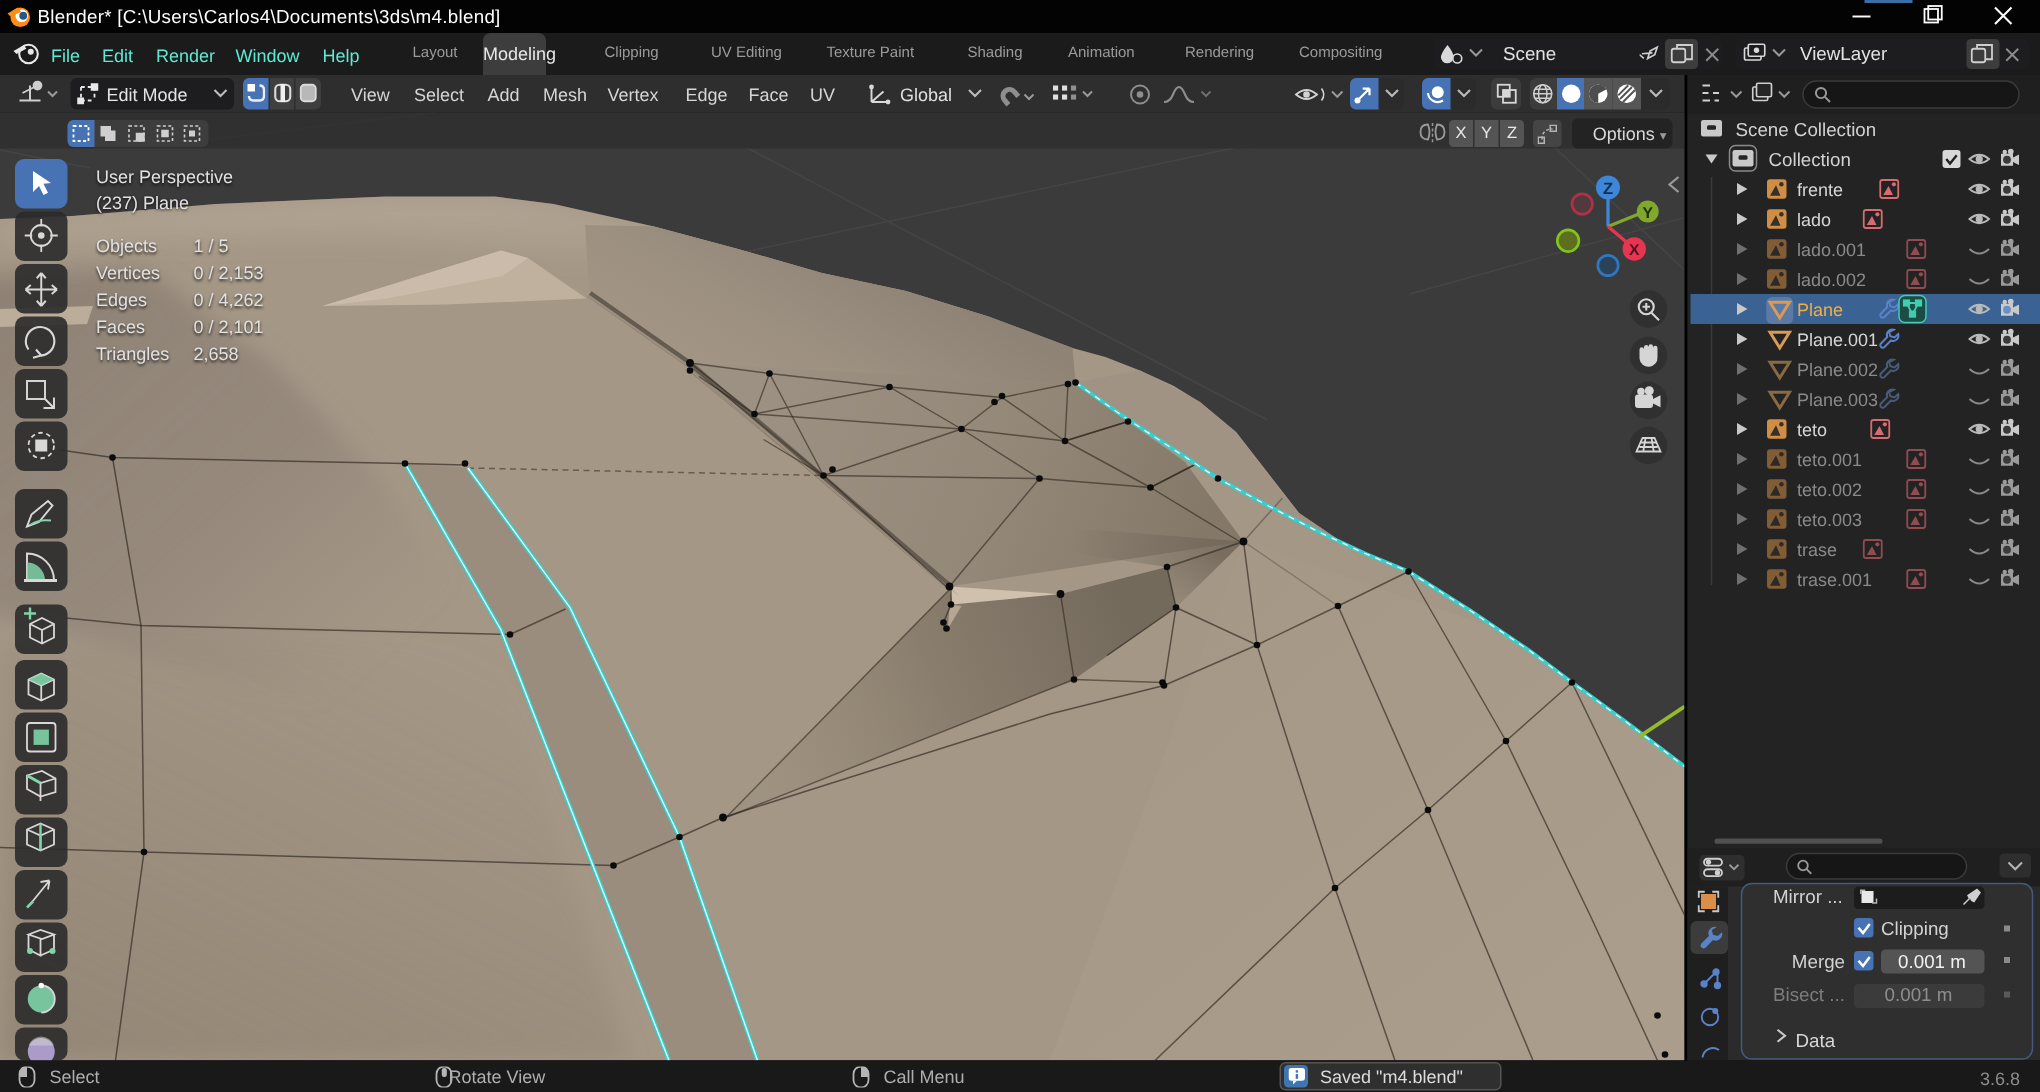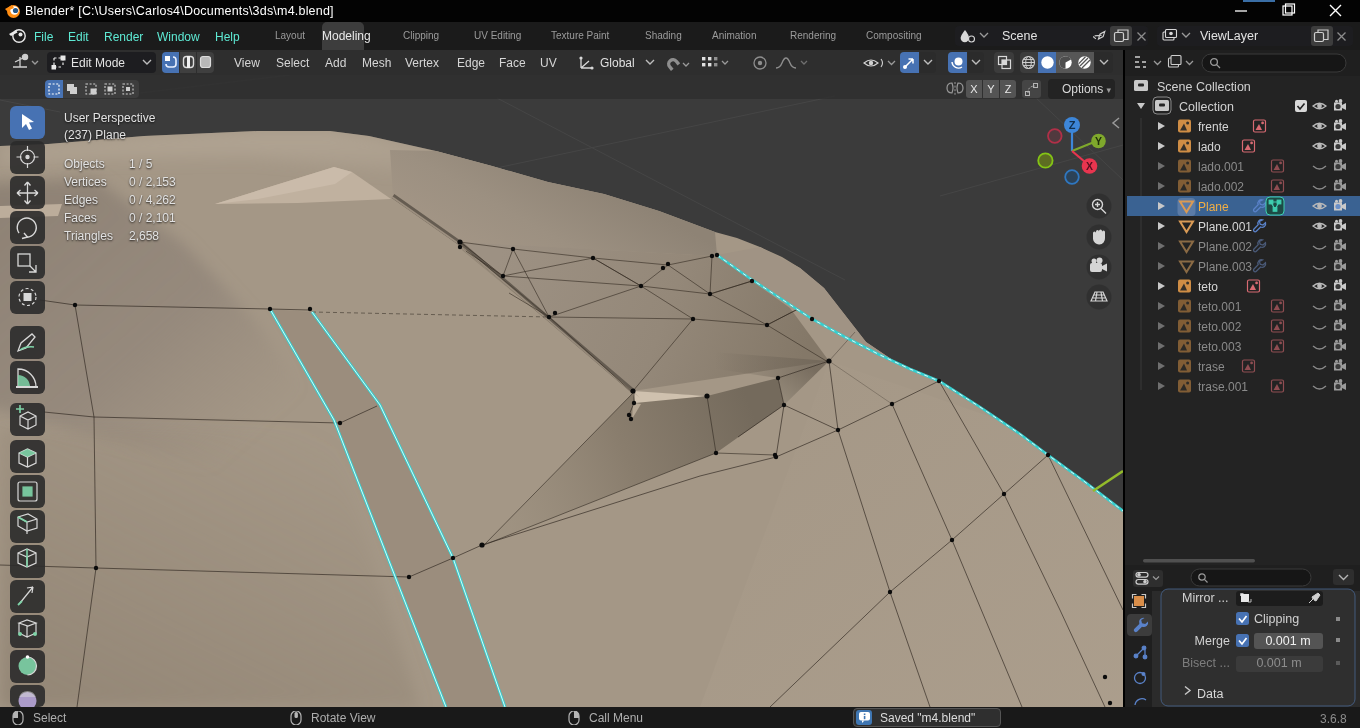--- a/index.html
+++ b/index.html
@@ -1051,21 +1051,21 @@
 <div id="statusbar">
   <svg class="abs" style="left:12px;top:4px" width="13" height="14" viewBox="0 0 13 14">
     <path d="M1,5 a5,5 0 0 1 10,0 l0,4 a5,5 0 0 1 -10,0 Z" fill="none" stroke="#b5b5b5" stroke-width="1.2"></path>
     <path d="M1,5 a5,5 0 0 1 5,-5 l0,7 l-5,0 Z" fill="#b5b5b5"></path>
   </svg>
   <div class="abs" style="left:33px;top:4px">Select</div>
   <svg class="abs" style="left:290px;top:4px" width="13" height="14" viewBox="0 0 13 14">
     <path d="M1,5 a5,5 0 0 1 10,0 l0,4 a5,5 0 0 1 -10,0 Z" fill="none" stroke="#b5b5b5" stroke-width="1.2"></path>
     <rect x="4.5" y="1" width="3.4" height="6" rx="1.5" fill="#b5b5b5"></rect>
   </svg>
-  <div class="abs" style="left:311px;top:4px">Rotate View</div>
+  <div class="abs" style="left:299px;top:4px">Rotate View</div>
   <svg class="abs" style="left:568px;top:4px" width="13" height="14" viewBox="0 0 13 14">
     <path d="M1,5 a5,5 0 0 1 10,0 l0,4 a5,5 0 0 1 -10,0 Z" fill="none" stroke="#b5b5b5" stroke-width="1.2"></path>
     <path d="M11,5 a5,5 0 0 0 -5,-5 l0,7 l5,0 Z" fill="#b5b5b5"></path>
   </svg>
   <div class="abs" style="left:589px;top:4px">Call Menu</div>
   <div class="abs" style="left:853px;top:1px;width:148px;height:19px;background:#2f2f2f;border:1px solid #555;border-radius:4px"></div>
   <div class="abs" style="left:856px;top:3px;width:16px;height:15px;background:#3f76b2;border-radius:3px"></div>
   <svg class="abs" style="left:859px;top:5px" width="11" height="11" viewBox="0 0 11 11">
     <rect x="0" y="0" width="11" height="8.5" rx="2" fill="#fff"></rect>
     <path d="M3,8.5 l0,2.5 l2.5,-2.5 Z" fill="#fff"></path>

